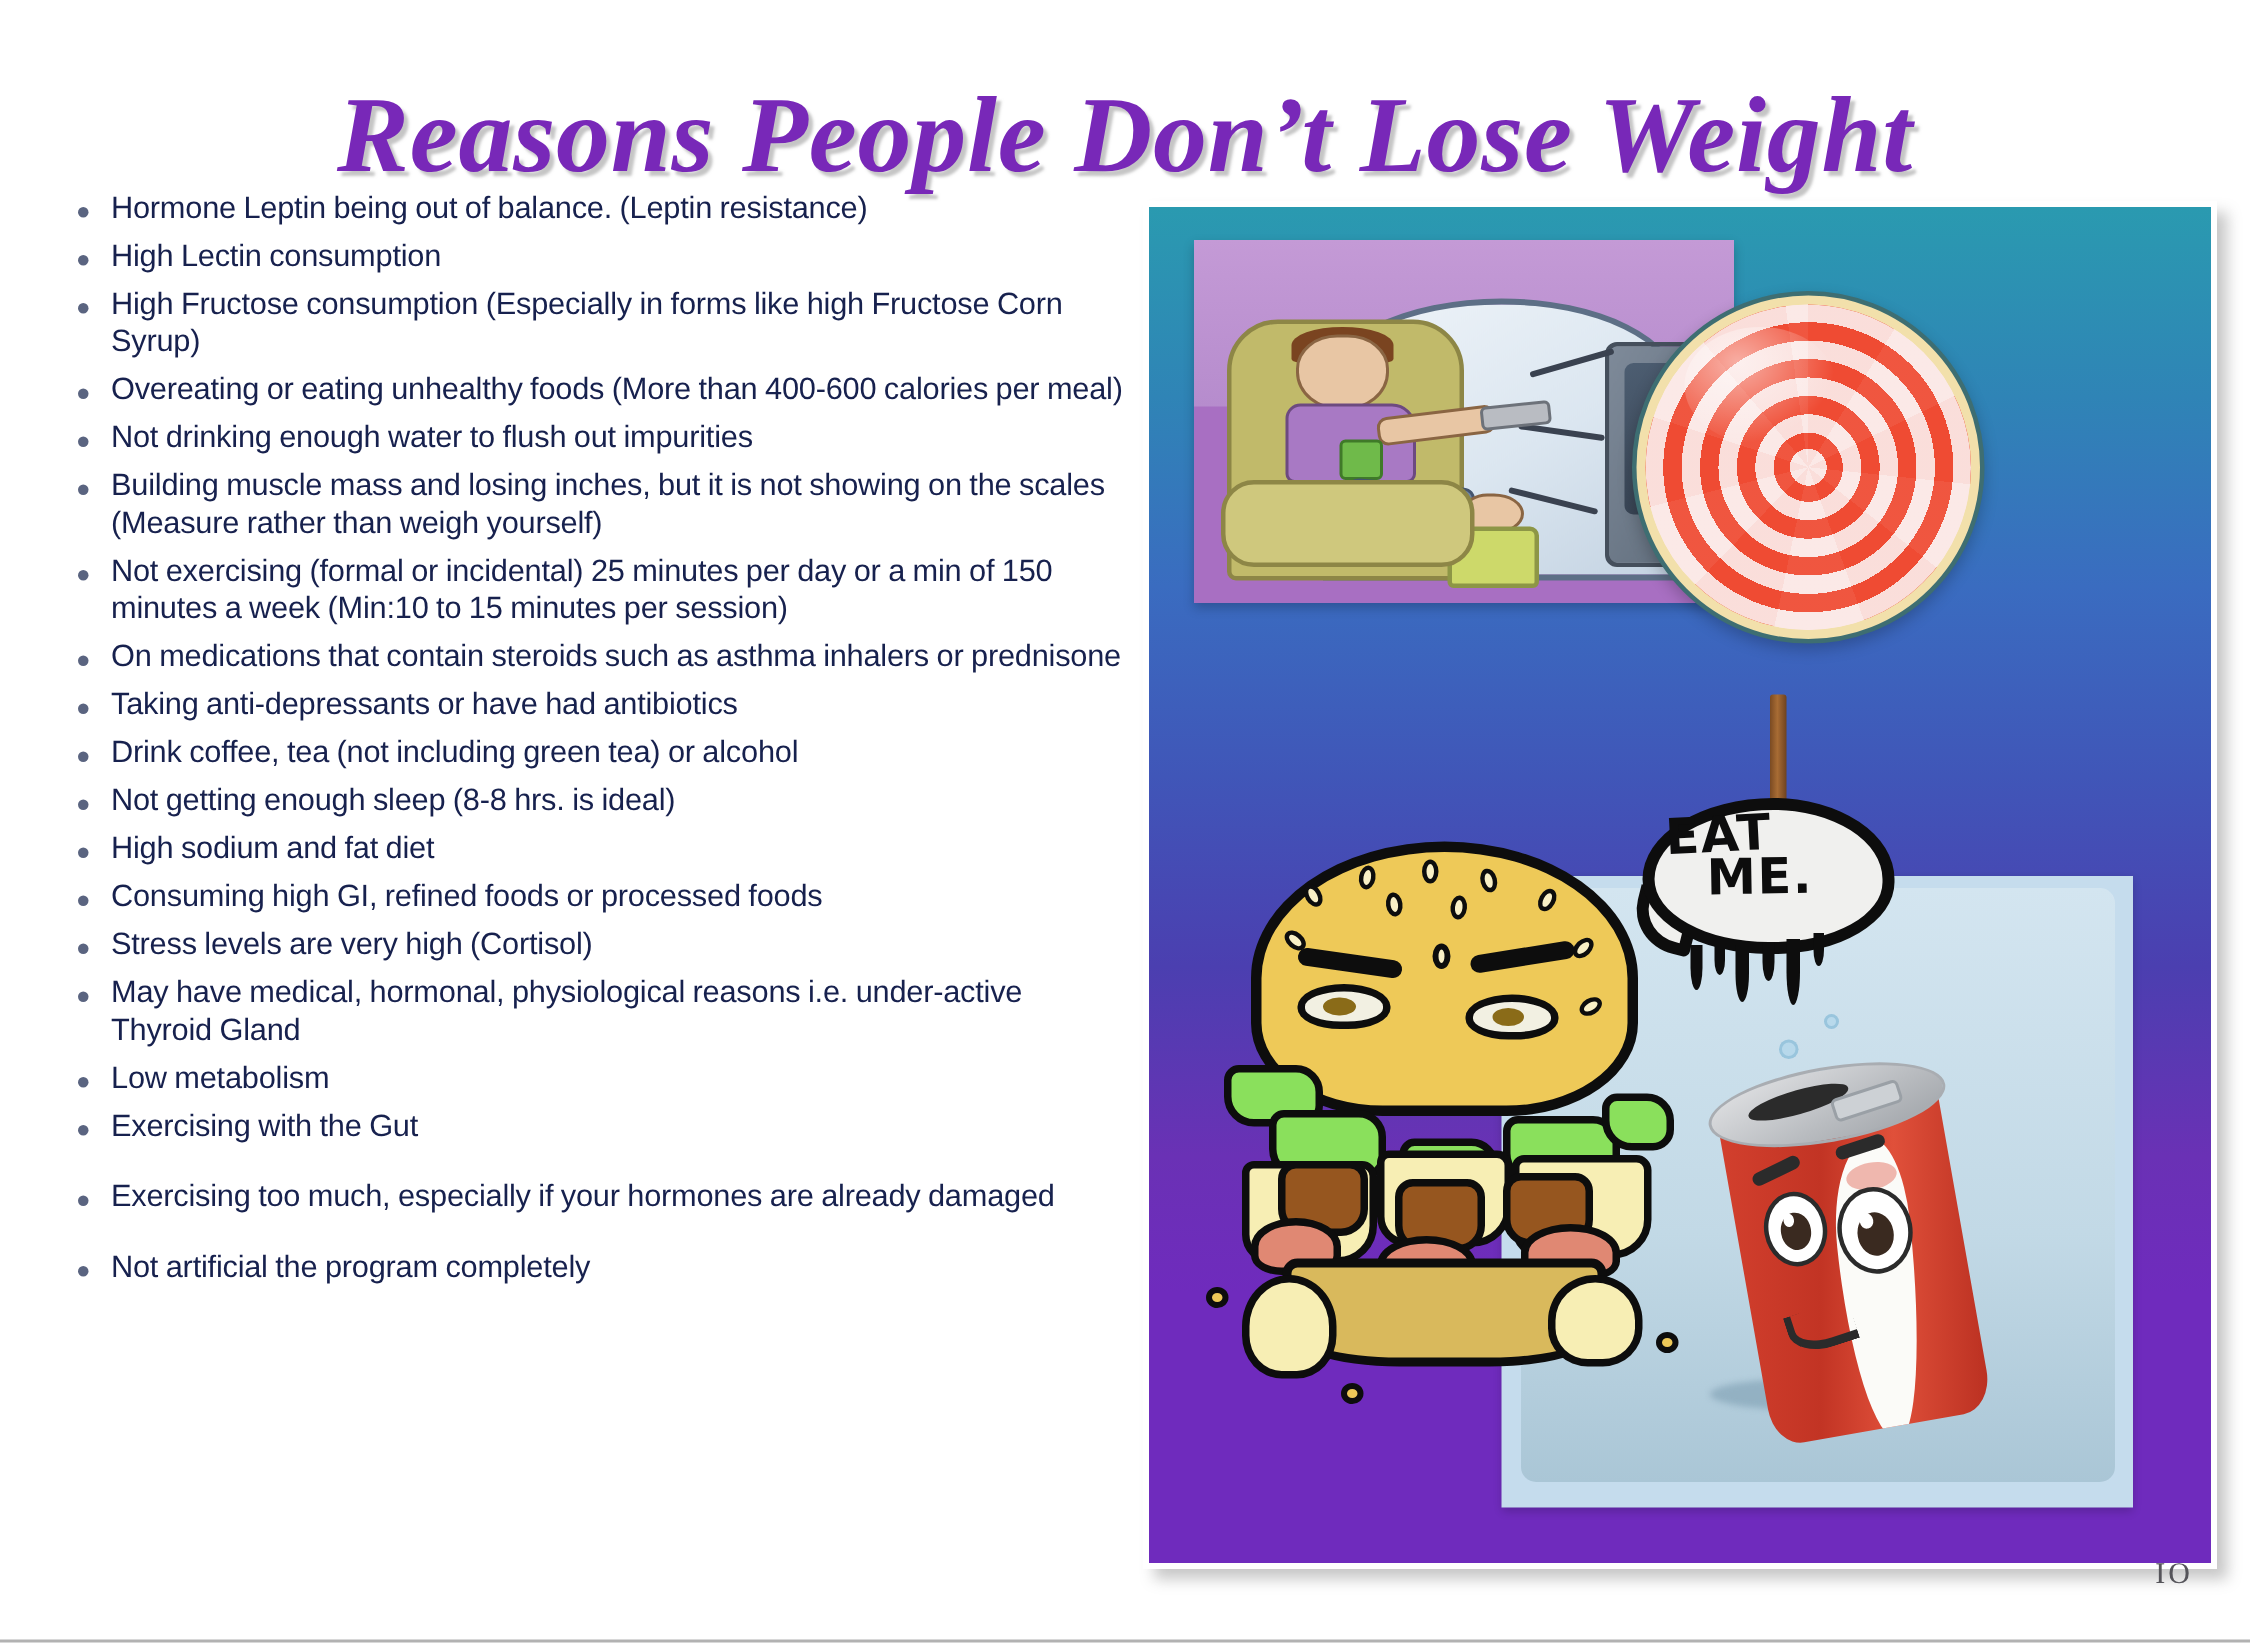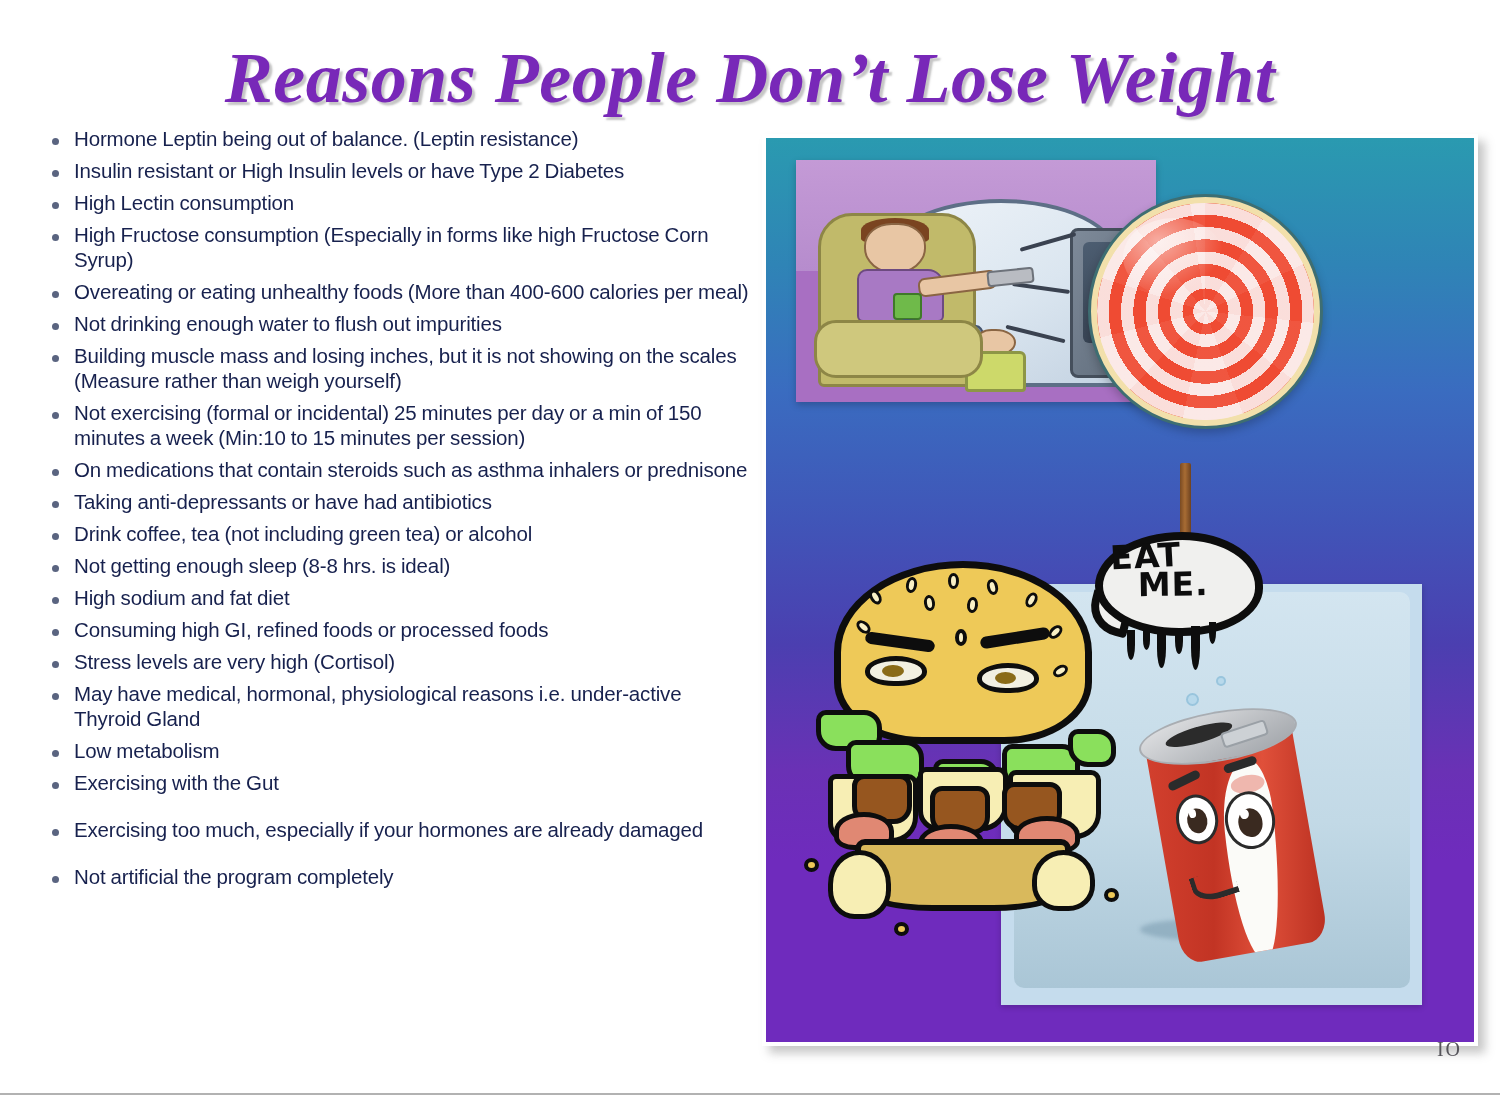--- a/index.html
+++ b/index.html
@@ -22,21 +22,21 @@
     left: 0; top: 0;
     width: 1500px;
     height: 1099px;
     background: #ffffff;
   }
 
   
   .title {
     position: absolute;
     left: 0;
-    top: 42px;
+    top: 54px;
     width: 1500px;
     text-align: center;
     font-family: "Liberation Serif", "DejaVu Serif", serif;
     font-weight: bold;
     font-style: italic;
     font-size: 72px;
     letter-spacing: 0.5px;
     color: #7828B8;
     text-shadow: 3px 3px 2px rgba(150,150,150,0.55);
     white-space: nowrap;
@@ -633,24 +633,20 @@
 <body>
 
 <div class="slide">
 
   <div class="title">Reasons People Don’t Lose Weight</div>
 
   <div class="bullets" id="bullet-list">
       <div class="bullet-item">
         <span class="bullet-dot"></span>
         <span class="bullet-text">Hormone Leptin being out of balance. (Leptin resistance)</span>
-      </div>
-      <div class="bullet-item">
-        <span class="bullet-dot"></span>
-        <span class="bullet-text">Insulin resistant or High Insulin levels or have Type 2 Diabetes</span>
       </div>
       <div class="bullet-item">
         <span class="bullet-dot"></span>
         <span class="bullet-text">High Lectin consumption</span>
       </div>
       <div class="bullet-item">
         <span class="bullet-dot"></span>
         <span class="bullet-text">High Fructose consumption (Especially in forms like high Fructose Corn Syrup)</span>
       </div>
       <div class="bullet-item">

